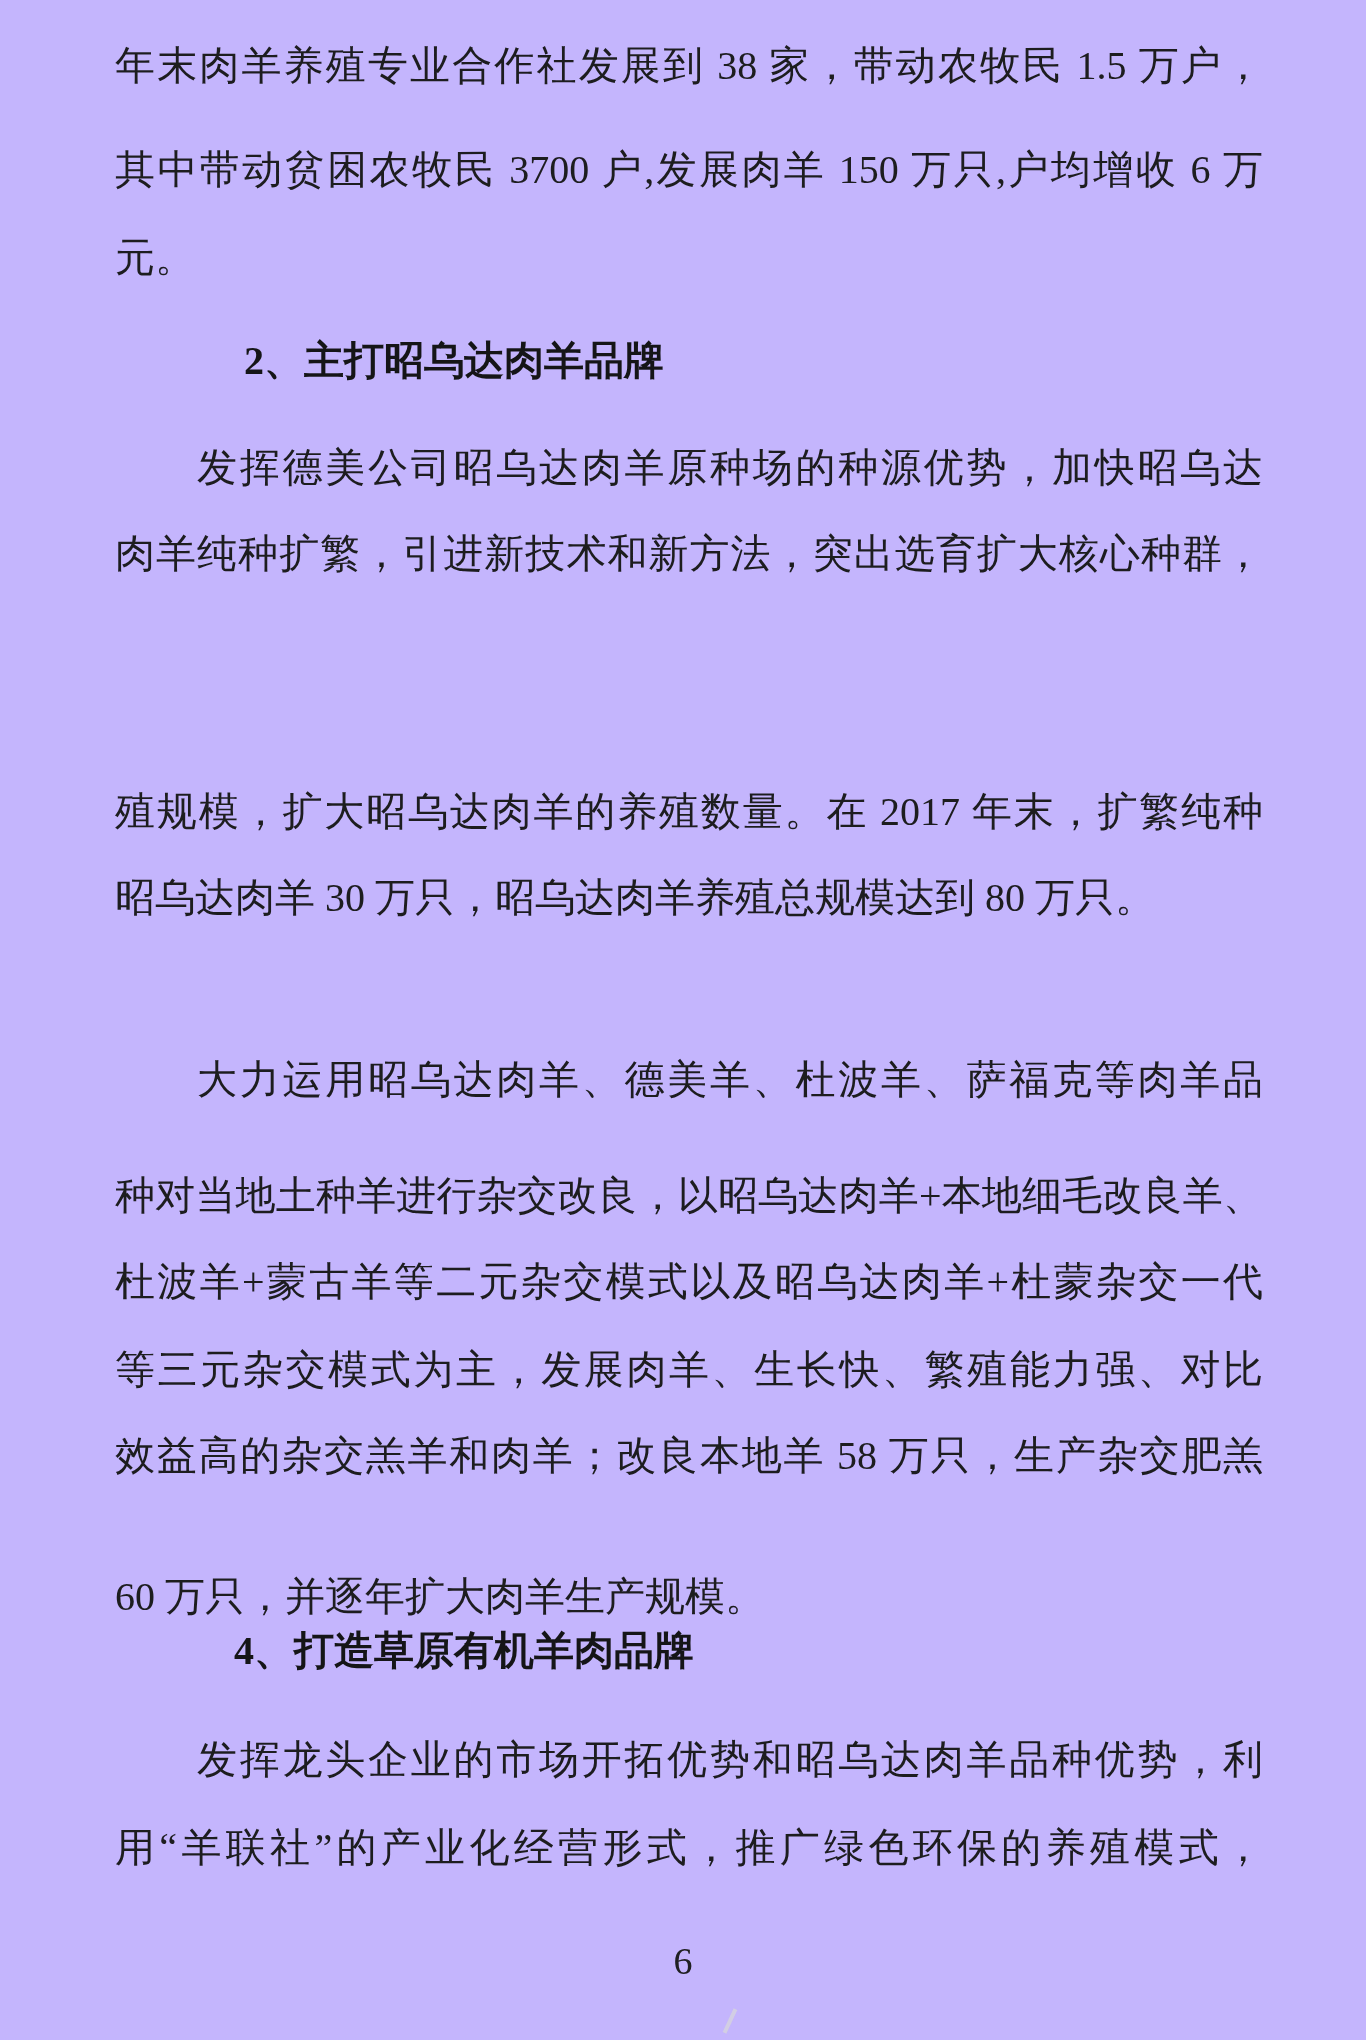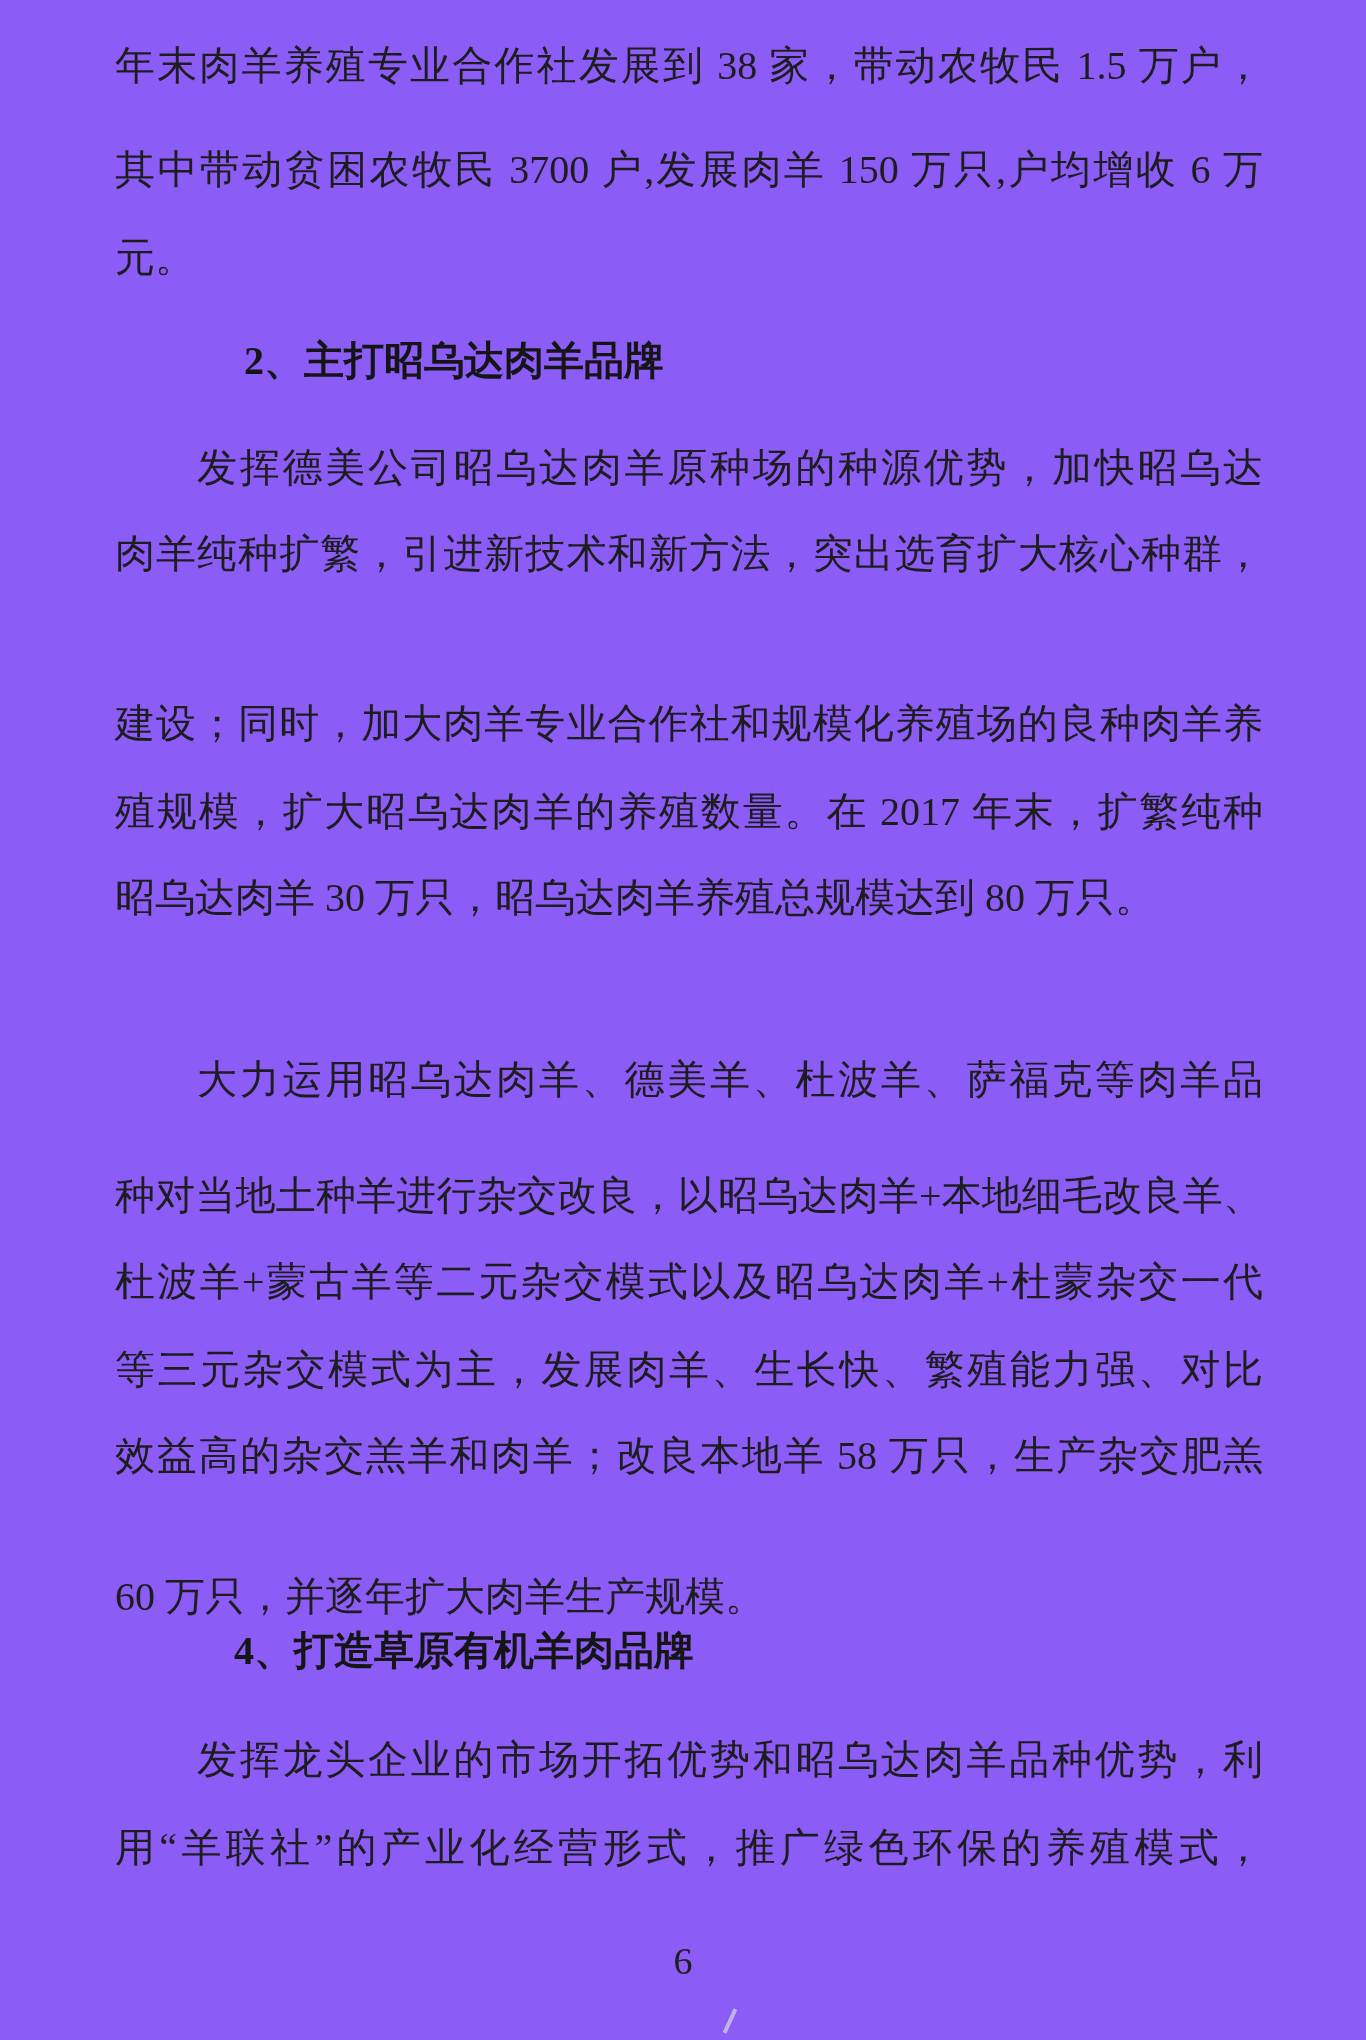--- a/index.html
+++ b/index.html
@@ -4,21 +4,21 @@
 <style>
   html, body {
     margin: 0;
     padding: 0;
     background: #ffffff;
   }
   .page {
     position: relative;
     width: 1366px;
     height: 2040px;
-    background: #8b5cf6;
+    background: #c4b5fd;
     overflow: hidden;
     font-family: "Liberation Serif", "DejaVu Serif", serif;
     color: #1d1d1f;
   }
   .line {
     position: absolute;
     left: 115px;
     width: 1148px;
     font-size: 40px;
     line-height: 48px;
@@ -71,21 +71,20 @@
 <div class="page">
 
   <div class="line justify" style="top:42px">年末肉羊养殖专业合作社发展到 38 家，带动农牧民 1.5 万户，</div>
   <div class="line justify" style="top:146px">其中带动贫困农牧民 3700 户,发展肉羊 150 万只,户均增收 6 万</div>
   <div class="line plain" style="top:234px">元。</div>
 
   <div class="heading" style="left:244px; top:336px">2、主打昭乌达肉羊品牌</div>
 
   <div class="line justify indent" style="top:444px">发挥德美公司昭乌达肉羊原种场的种源优势，加快昭乌达</div>
   <div class="line justify" style="top:530px">肉羊纯种扩繁，引进新技术和新方法，突出选育扩大核心种群，</div>
-  <div class="line justify" style="top:700px">建设；同时，加大肉羊专业合作社和规模化养殖场的良种肉羊养</div>
   <div class="line justify" style="top:788px">殖规模，扩大昭乌达肉羊的养殖数量。在 2017 年末，扩繁纯种</div>
   <div class="line plain" style="top:874px">昭乌达肉羊 30 万只，昭乌达肉羊养殖总规模达到 80 万只。</div>
 
 
   <div class="line justify indent" style="top:1056px">大力运用昭乌达肉羊、德美羊、杜波羊、萨福克等肉羊品</div>
   <div class="line justify" style="top:1172px">种对当地土种羊进行杂交改良，以昭乌达肉羊+本地细毛改良羊、</div>
   <div class="line justify" style="top:1258px">杜波羊+蒙古羊等二元杂交模式以及昭乌达肉羊+杜蒙杂交一代</div>
   <div class="line justify" style="top:1346px">等三元杂交模式为主，发展肉羊、生长快、繁殖能力强、对比</div>
   <div class="line justify" style="top:1432px">效益高的杂交羔羊和肉羊；改良本地羊 58 万只，生产杂交肥羔</div>
   <div class="line plain" style="top:1573px">60 万只，并逐年扩大肉羊生产规模。</div>

